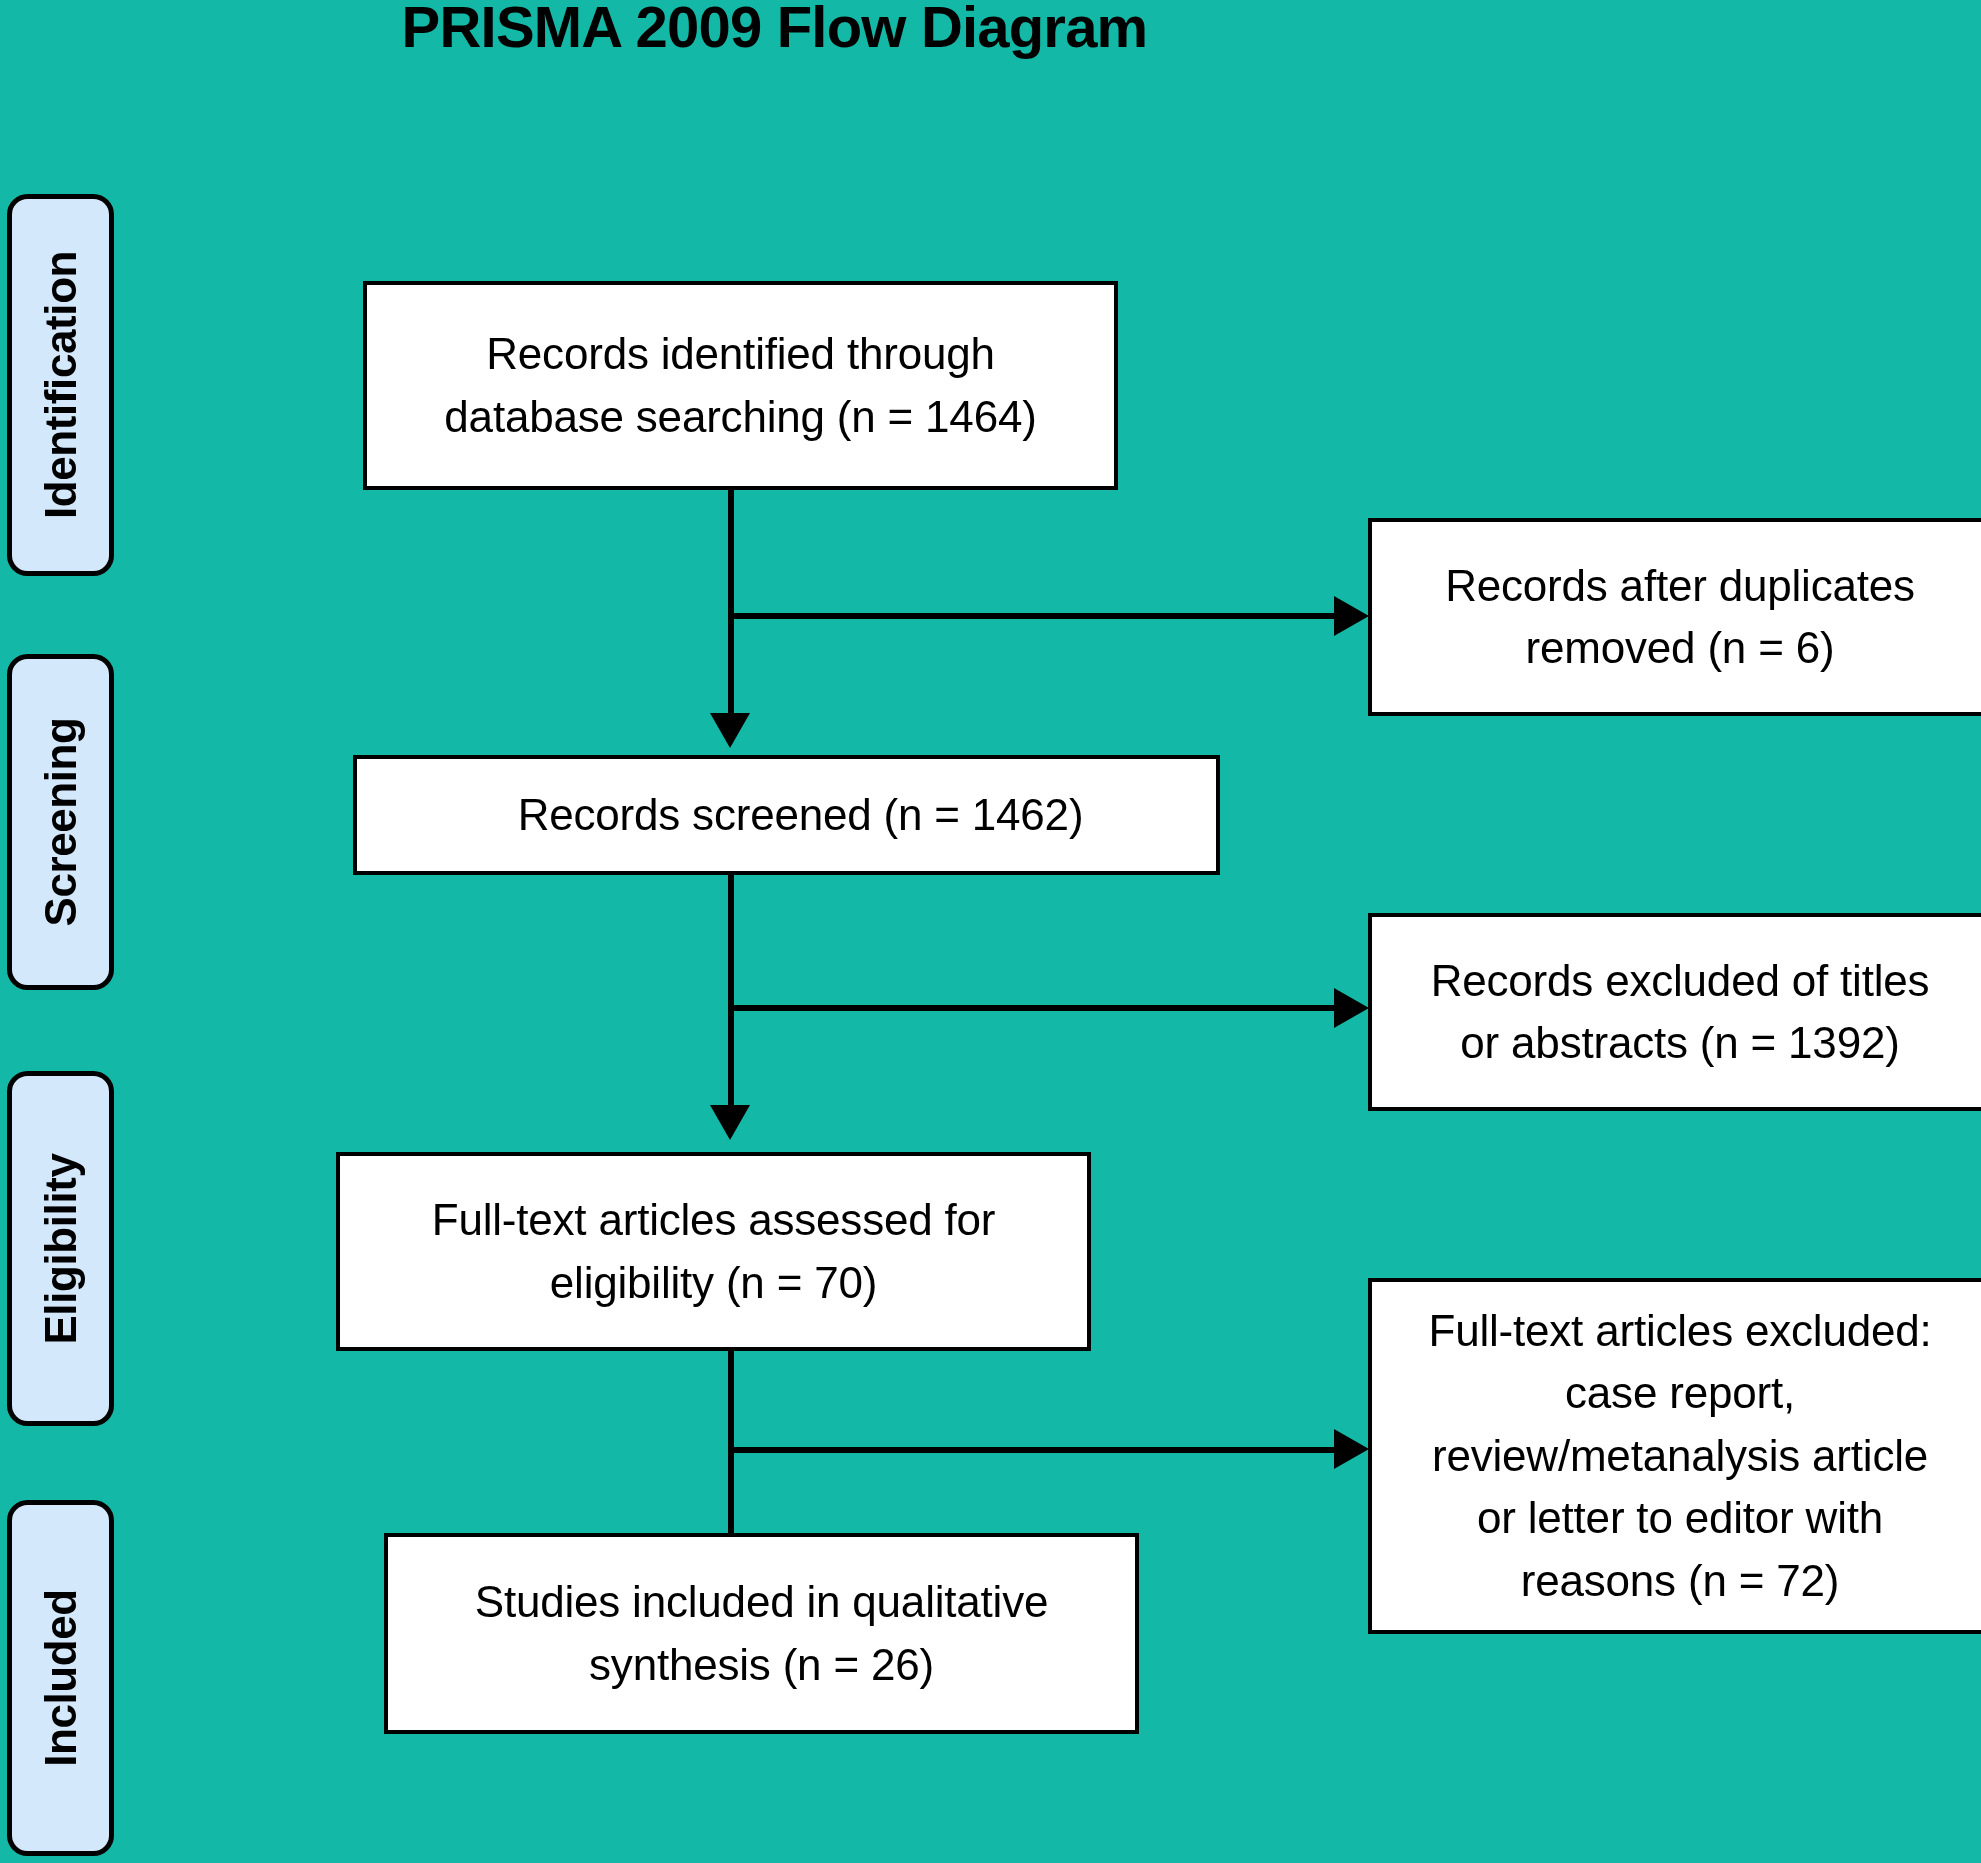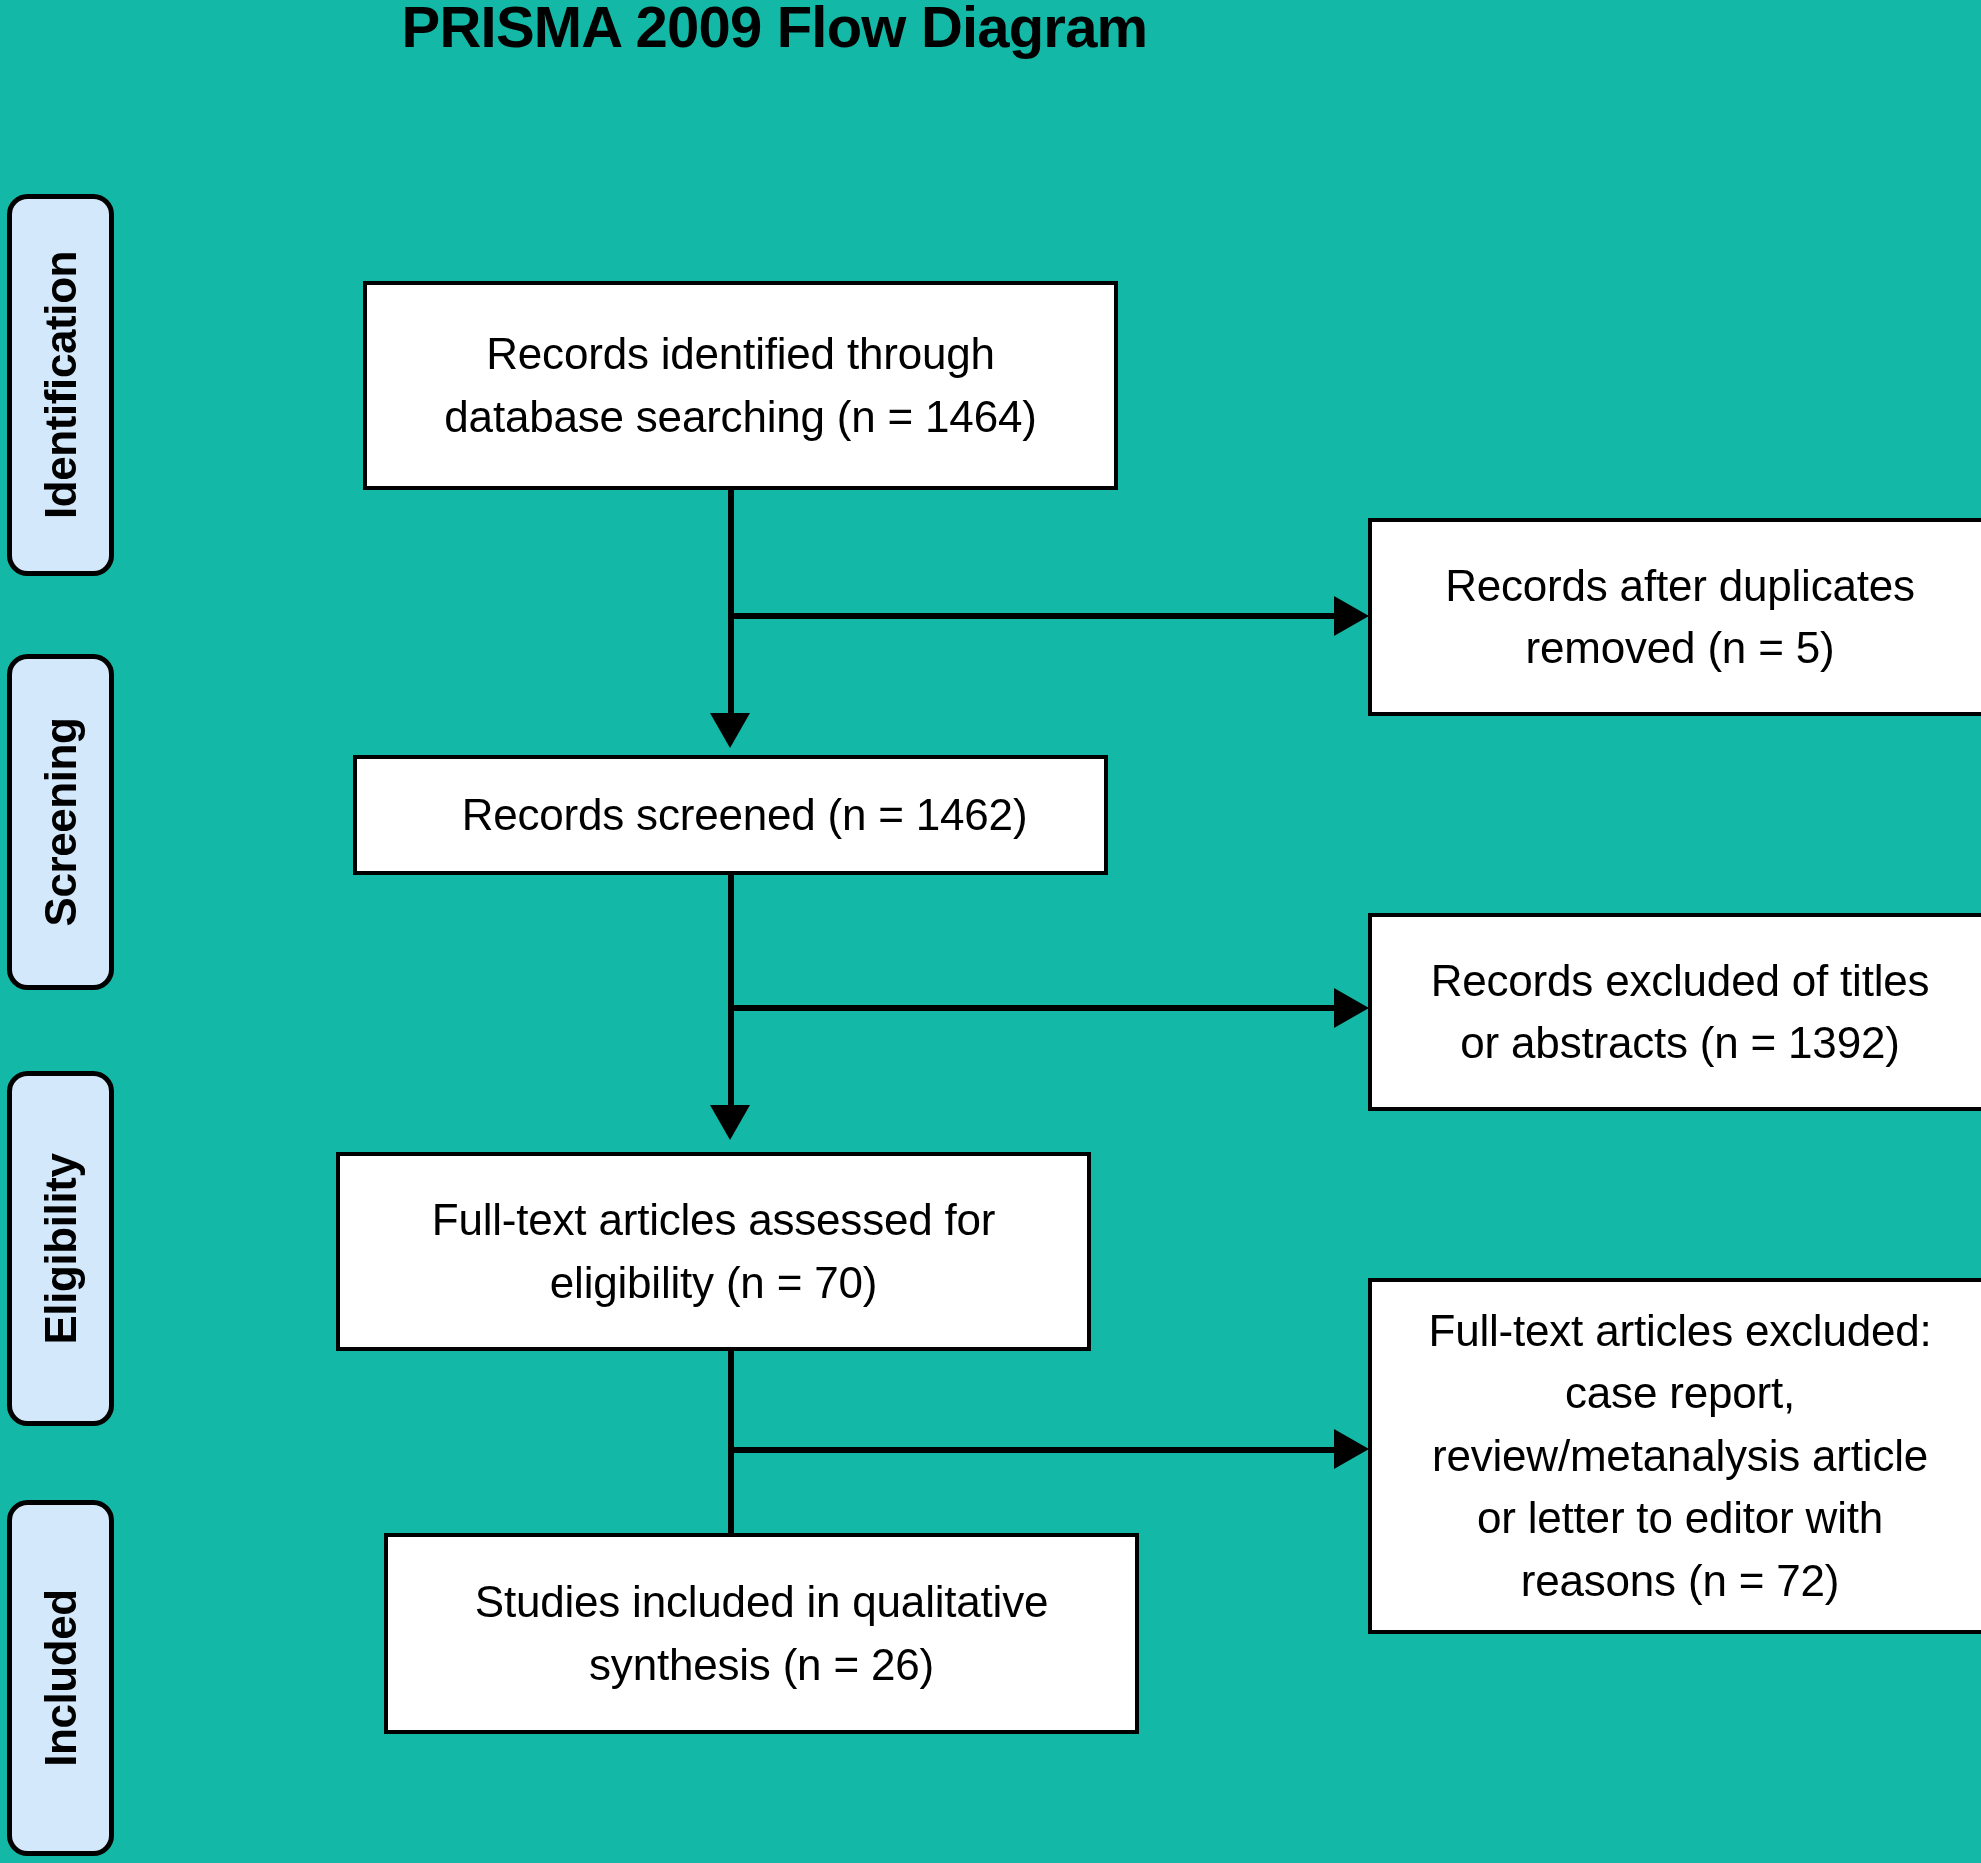--- a/index.html
+++ b/index.html
@@ -144,24 +144,24 @@
   <div class="hline" style="left:728px; top:1447px; width:624px;"></div>
   <div class="arrow-right" style="left:1334px; top:1429px;"></div>
 
   <div class="pbox" style="left:353px; top:281px; width:755px; height:209px;margin-left:10px;">
     <span class="ptext">Records identified through
 database searching (n = 1464)</span>
   </div>
 
   <div class="pbox" style="left:1368px; top:518px; width:624px; height:198px;">
     <span class="ptext">Records after duplicates
-removed (n = 5)</span>
+removed (n = 6)</span>
   </div>
 
-  <div class="pbox" style="left:353px; top:755px; width:755px; height:120px;padding-left:28px;">
+  <div class="pbox" style="left:353px; top:755px; width:867px; height:120px;padding-left:28px;">
     <span class="ptext">Records screened (n = 1462)</span>
   </div>
 
   <div class="pbox" style="left:1368px; top:913px; width:624px; height:198px;">
     <span class="ptext">Records excluded of titles
 or abstracts (n = 1392)</span>
   </div>
 
   <div class="pbox" style="left:336px; top:1152px; width:755px; height:199px;">
     <span class="ptext">Full-text articles assessed for

